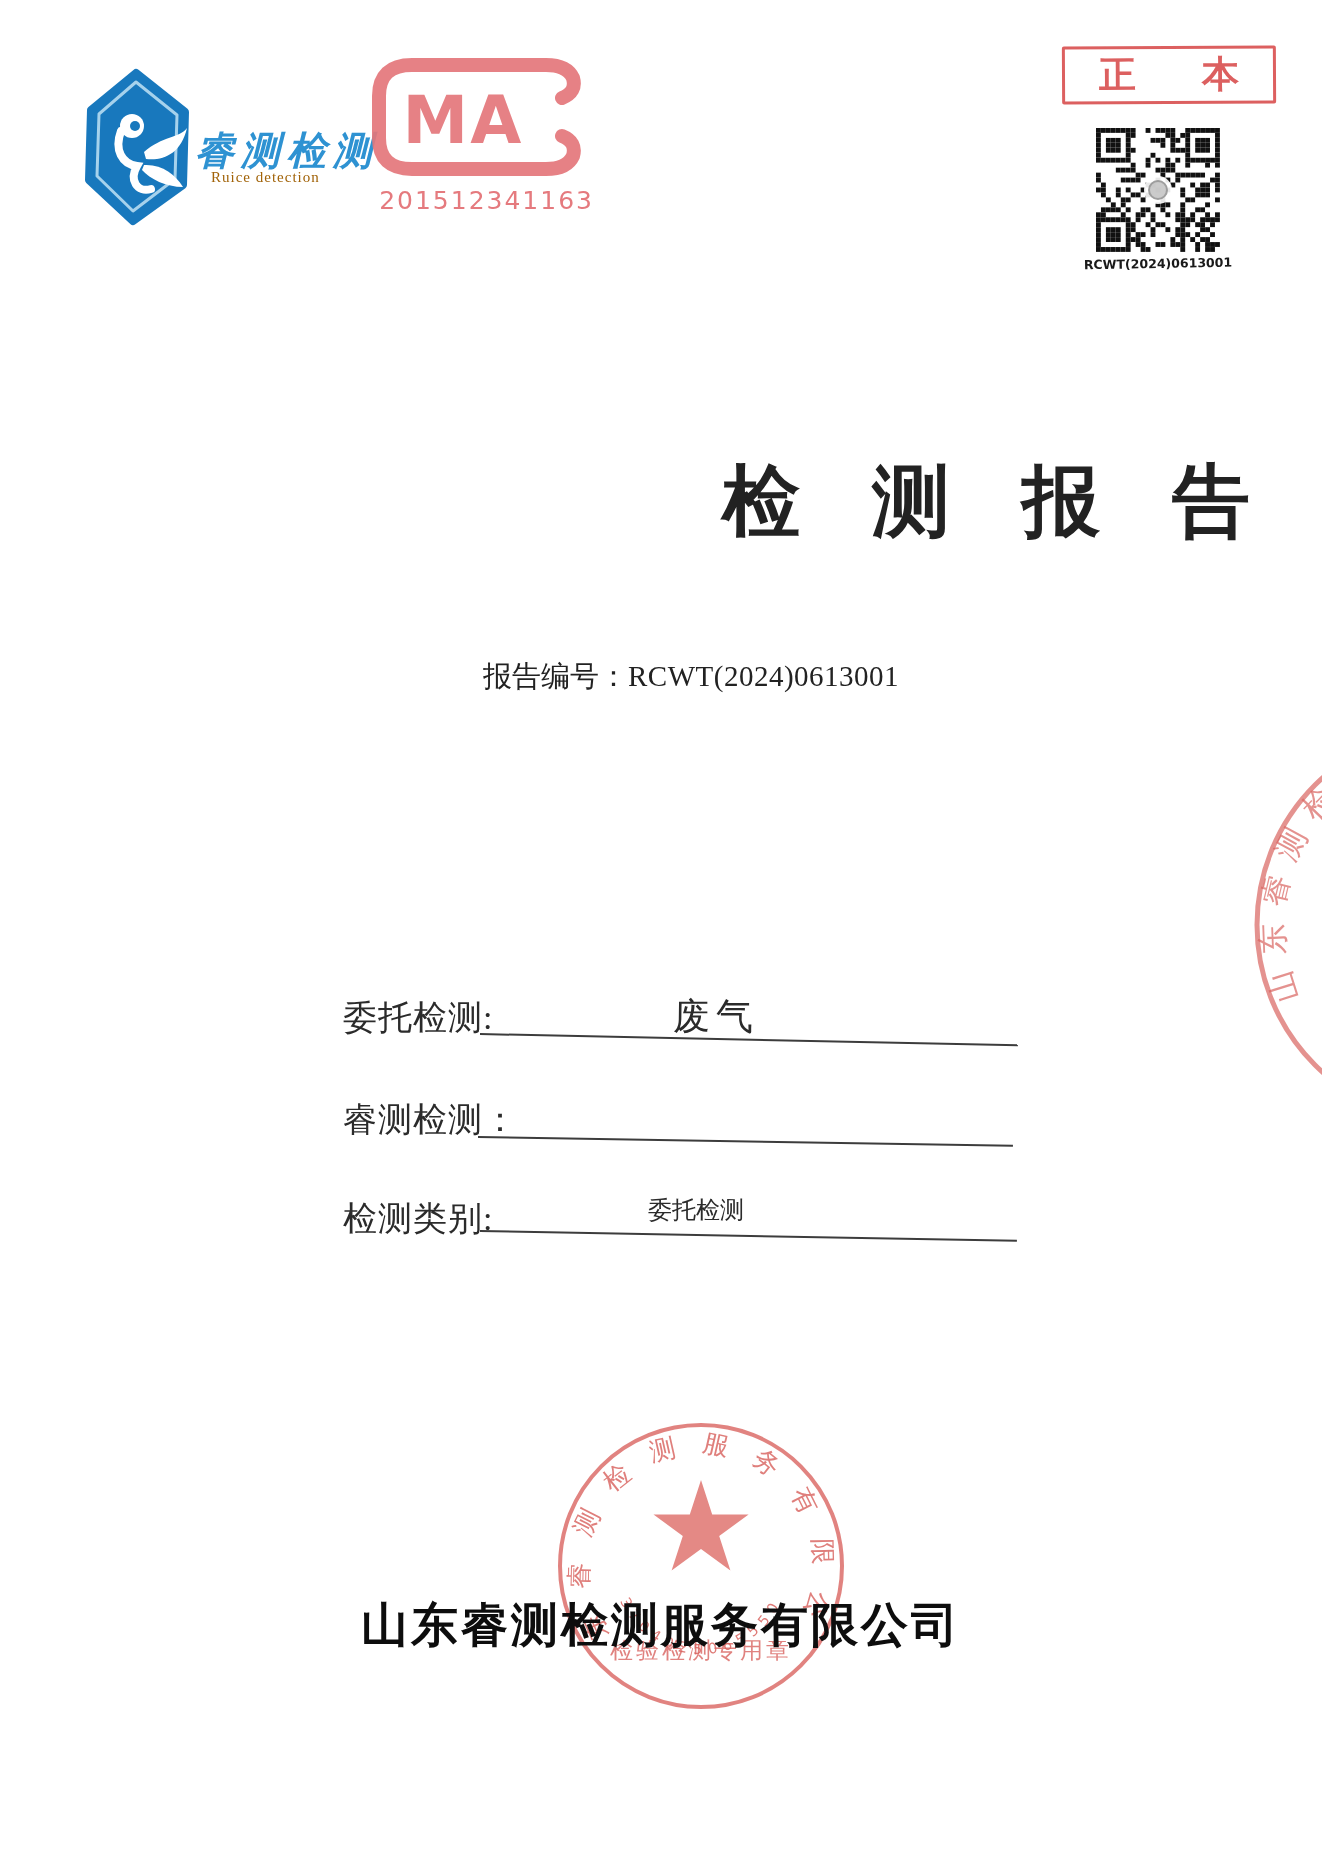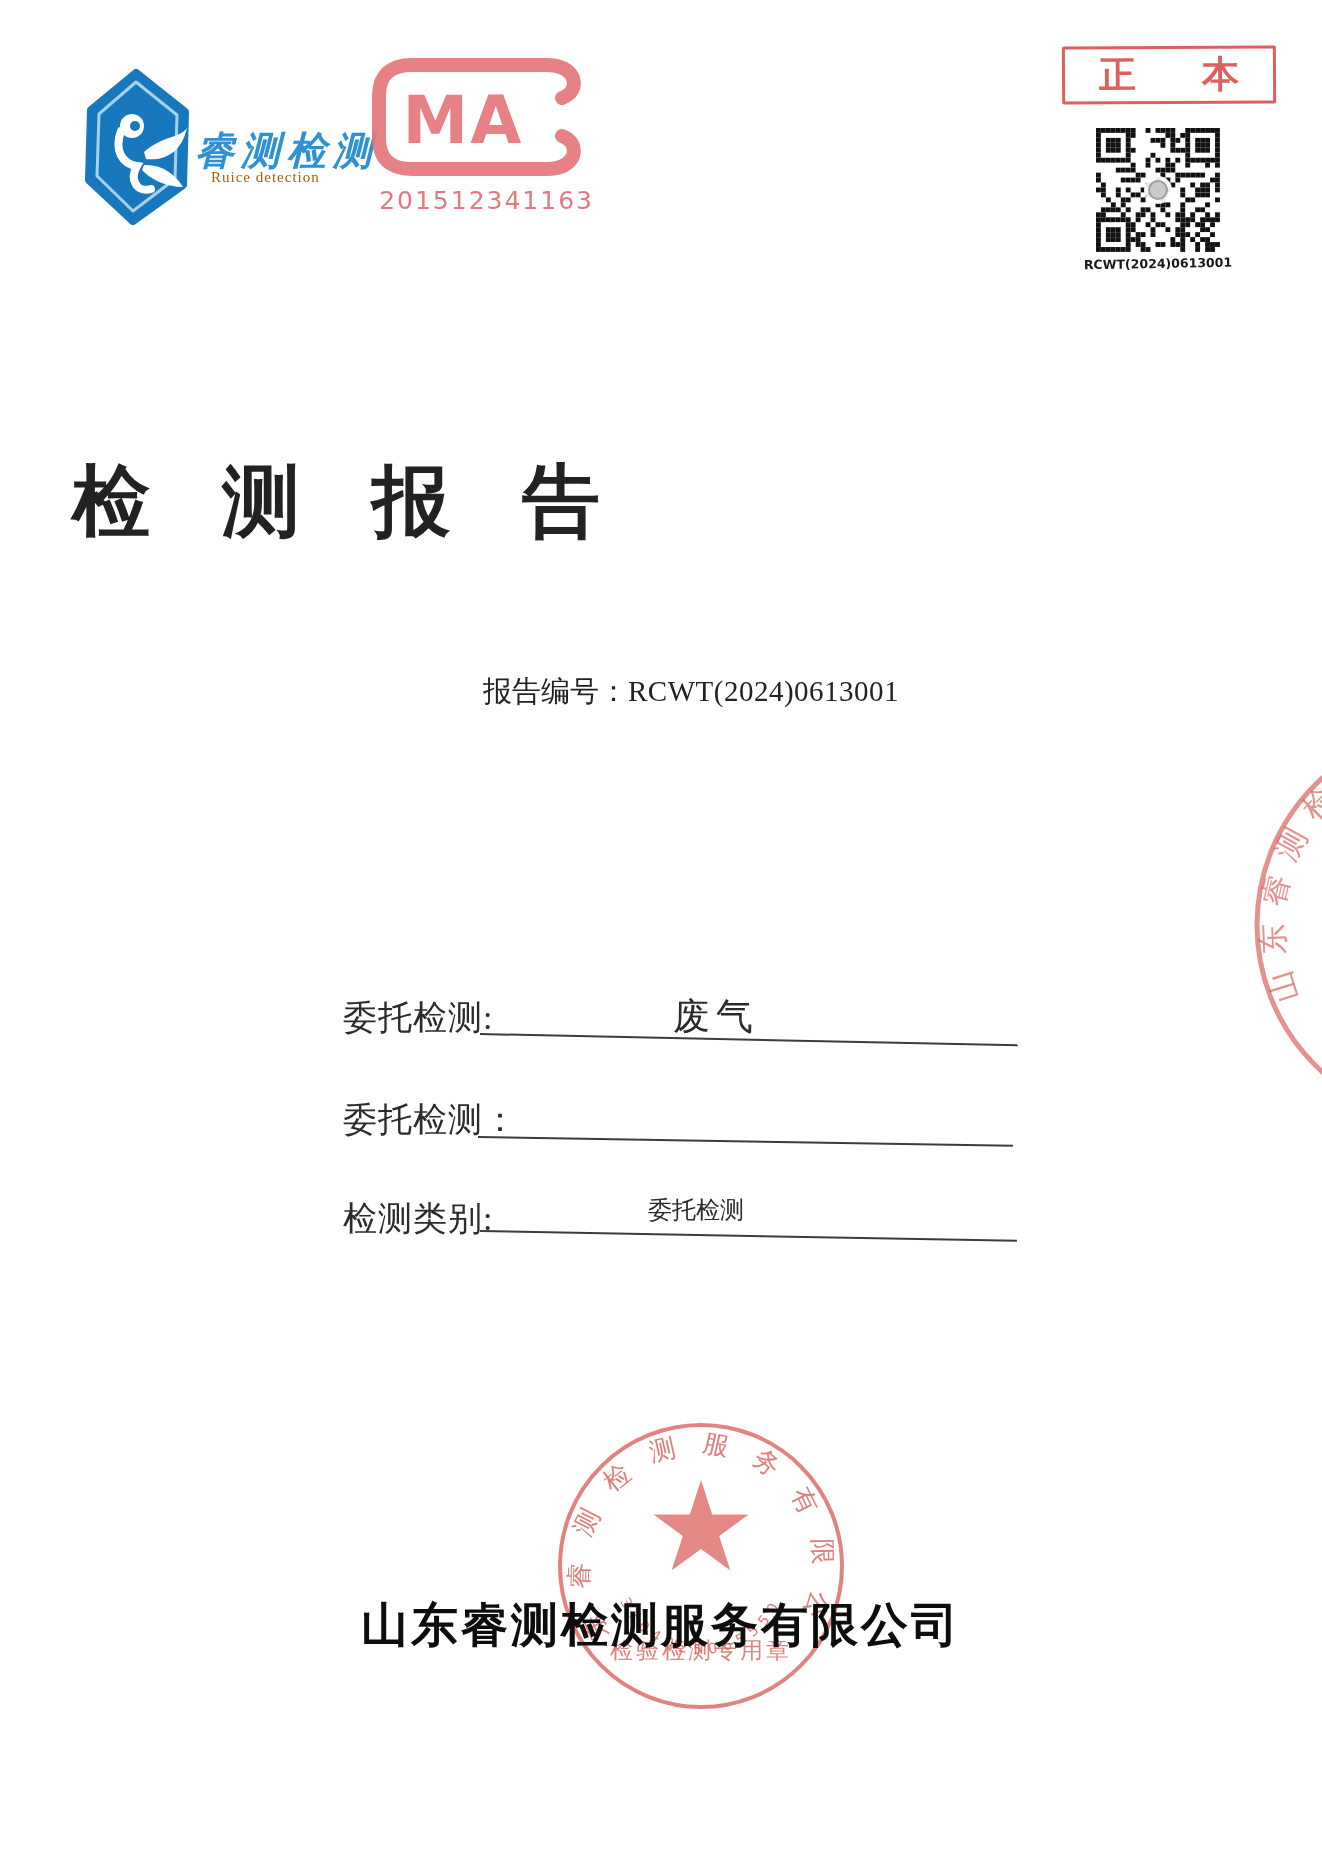--- a/index.html
+++ b/index.html
@@ -24,25 +24,25 @@
     display:flex;justify-content:space-between;align-items:center;padding:0 34px;box-sizing:border-box;
     color:#d94f4f;font-size:37px;font-weight:600;transform:rotate(-0.3deg);opacity:.9;
   }
 
   
   .qr-wrap{left:1096px;top:128px;width:124px;height:124px;}
   .qr-label{left:1070px;top:256px;width:176px;text-align:center;font-size:12.5px;font-weight:700;
     color:#1a1a1a;font-family:"DejaVu Sans","Liberation Sans",sans-serif;transform:rotate(-1deg);}
 
   
-  .doc-title{left:0;right:0;top:450px;text-align:left;font-size:78px;font-weight:700;
+  .doc-title{left:0;right:0;top:450px;text-align:right;font-size:78px;font-weight:700;
     letter-spacing:72px;padding-left:72px;color:#222;}
 
   
-  .report-line{left:483px;top:657px;font-size:29px;color:#222;margin-top:15px;}
+  .report-line{left:483px;top:657px;font-size:29px;color:#222;}
   .report-line .val{letter-spacing:.5px;}
 
   
   .f-label{left:343px;font-size:34px;color:#2b2b2b;letter-spacing:1px;}
   .f-underline{border-bottom:2.5px solid #3c3c3c;height:0;transform-origin:left center;}
   .f-value{color:#2b2b2b;}
 
   .company-name{left:0;right:0;top:1594px;text-align:center;font-size:47px;font-weight:900;
     letter-spacing:3px;color:#0d0d0d;}
 </style>
@@ -372,21 +372,21 @@
   <div class="abs doc-title">检测报告</div>
 
   <div class="abs report-line">
     <span>报告编号：</span><span class="val">RCWT(2024)0613001</span>
   </div>
 
   <div class="abs f-label" style="top:995px">委托检测:</div>
   <div class="abs f-underline" style="left:480px;top:1033px;width:538px;transform:rotate(1.2deg)"></div>
   <div class="abs f-value" style="left:673px;top:992px;font-size:37px;letter-spacing:6px">废气</div>
 
-  <div class="abs f-label" style="top:1097px">委托检测：</div>
+  <div class="abs f-label" style="top:1097px">睿测检测：</div>
   <div class="abs f-underline" style="left:478px;top:1136px;width:535px;transform:rotate(0.95deg)"></div>
 
   <div class="abs f-label" style="top:1196px">检测类别:</div>
   <div class="abs f-underline" style="left:480px;top:1230px;width:537px;transform:rotate(1.05deg)"></div>
   <div class="abs f-value" style="left:648px;top:1194px;font-size:24px">委托检测</div>
 
   <svg class="abs" style="left:545px;top:1408px" width="312" height="320" viewBox="0 0 312 320">
     <circle cx="156" cy="158" r="141" fill="none" stroke="#d96460" stroke-width="4" opacity=".8"></circle>
     <path id="sealArc" d="M 53.6 205.8 A 113 113 0 1 1 258.4 205.8" fill="none"></path>
     <text font-size="26" fill="#d96460" letter-spacing="24" opacity=".82">

